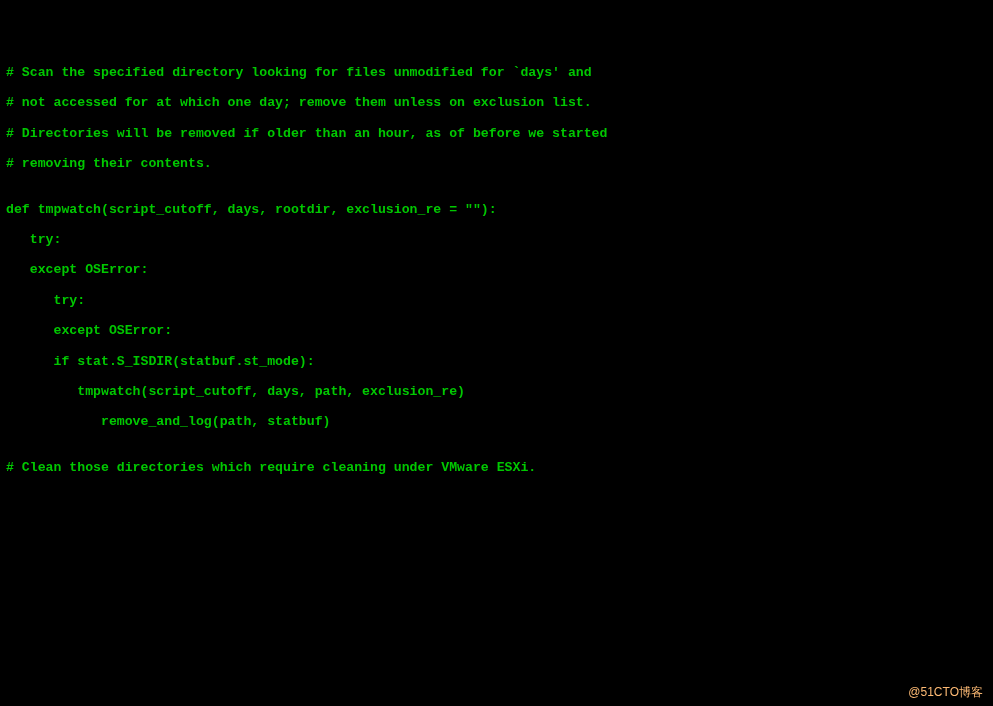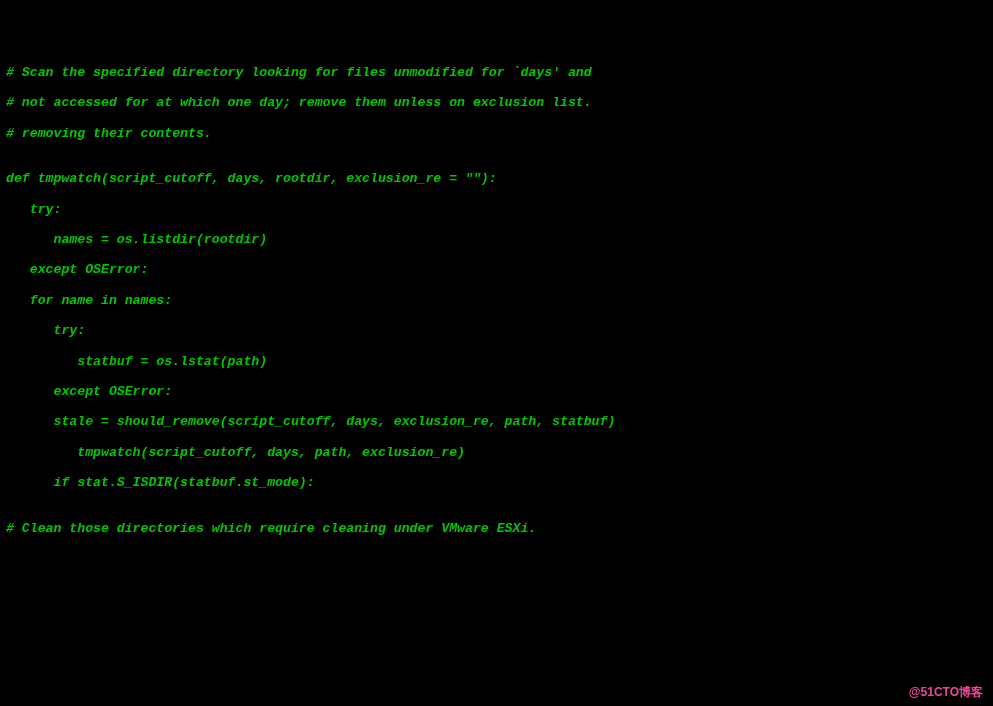--- a/index.html
+++ b/index.html
@@ -12,54 +12,51 @@
     width: 993px;
     height: 706px;
     overflow: hidden;
     position: relative;
     padding: 4px 6px;
     white-space: pre;
   }
   .code-line {
     display: block;
     font-weight: bold;
-    font-style: italic;
   }
   .txt     { color: #00c800; }
   .watermark {
     position: absolute;
     right: 10px;
     bottom: 6px;
-    color: #ec4899;
+    color: #fdba74;
     font-family: Arial, sans-serif;
     font-size: 12px;
-    font-weight: bold;
+    font-weight: normal;
     white-space: nowrap;
   }
 </style>
 </head>
 <body>
 
 
 
 <div id="code-container"><span class="code-line txt"># Scan the specified directory looking for files unmodified for `days' and</span>
 <span class="code-line txt"># not accessed for at which one day; remove them unless on exclusion list.</span>
+<span class="code-line txt"># Directories will be removed if older than an hour, as of before we started</span>
 <span class="code-line txt"># removing their contents.</span>
 <span class="code-line txt"></span>
 <span class="code-line txt">def tmpwatch(script_cutoff, days, rootdir, exclusion_re = ""):</span>
 <span class="code-line txt">   try:</span>
-<span class="code-line txt">      names = os.listdir(rootdir)</span>
 <span class="code-line txt">   except OSError:</span>
-<span class="code-line txt">   for name in names:</span>
 <span class="code-line txt">      try:</span>
-<span class="code-line txt">         statbuf = os.lstat(path)</span>
 <span class="code-line txt">      except OSError:</span>
-<span class="code-line txt">      stale = should_remove(script_cutoff, days, exclusion_re, path, statbuf)</span>
+<span class="code-line txt">      if stat.S_ISDIR(statbuf.st_mode):</span>
 <span class="code-line txt">         tmpwatch(script_cutoff, days, path, exclusion_re)</span>
-<span class="code-line txt">      if stat.S_ISDIR(statbuf.st_mode):</span>
+<span class="code-line txt">            remove_and_log(path, statbuf)</span>
 <span class="code-line txt"></span>
 <span class="code-line txt"># Clean those directories which require cleaning under VMware ESXi.</span>
 
 
 <span class="code-line txt"></span>
 
 
 
 <span class="code-line txt"></span>
 

